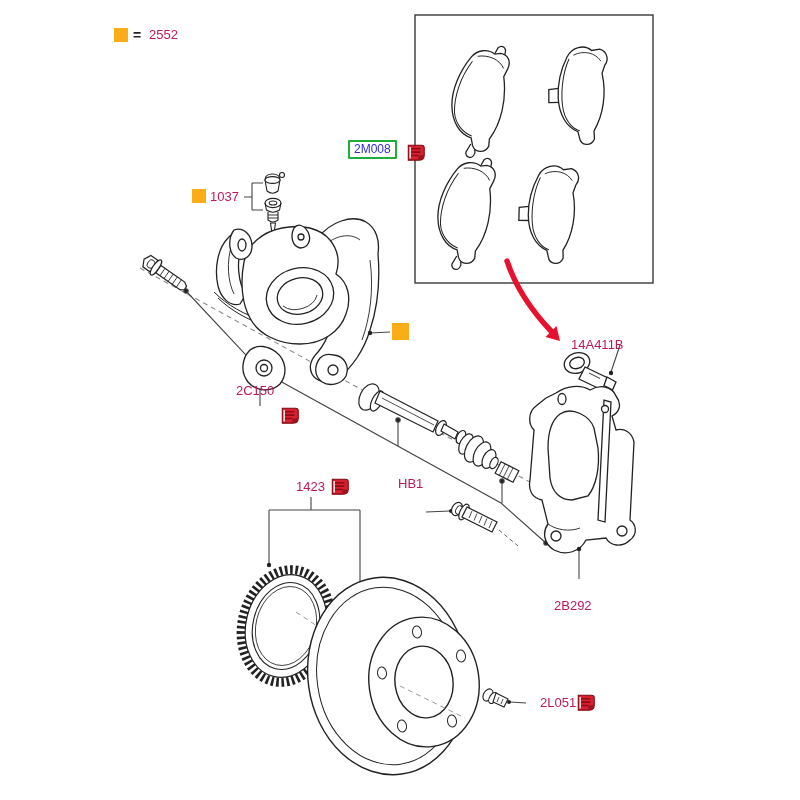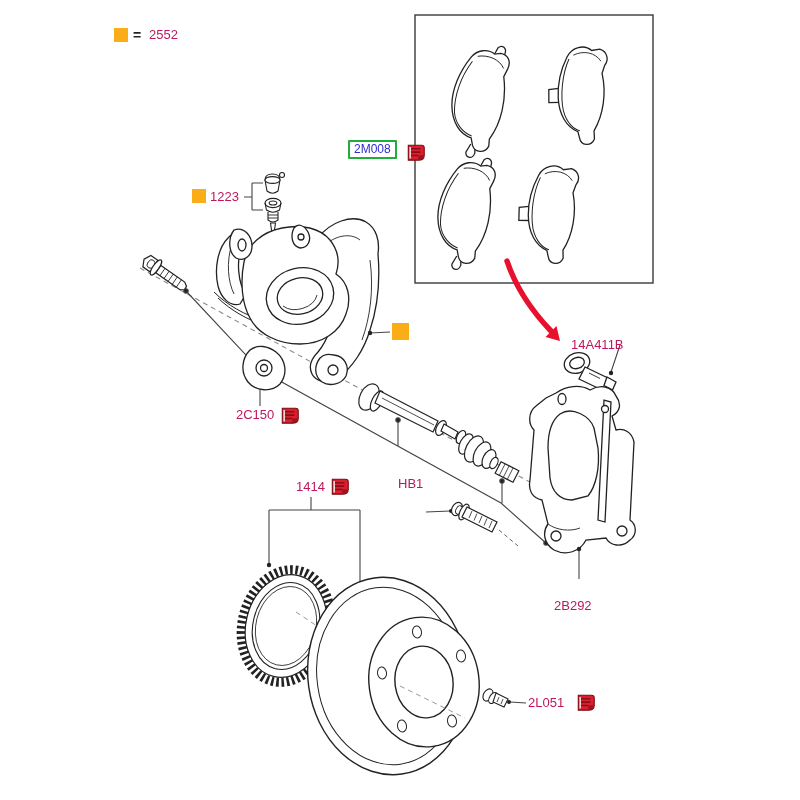--- a/index.html
+++ b/index.html
@@ -209,43 +209,43 @@
       <path d="M510,702 L526,703" fill="none" stroke="#444"></path>
       <circle cx="509" cy="702" r="2" fill="#222" stroke="none"></circle>
     </g>
   </svg>
 
   <div class="sw" style="left:114px;top:28px;width:14px;height:14px"></div>
   <div class="eq" style="left:133px;top:27px">=</div>
   <div class="plabel" style="left:149px;top:28px">2552</div>
 
   <div class="sw" style="left:192px;top:189px;width:14px;height:14px"></div>
-  <div class="plabel" style="left:210px;top:190px">1223</div>
+  <div class="plabel" style="left:210px;top:190px">1037</div>
 
   <div class="greenbox" style="left:348px;top:140px">2M008</div>
   <svg class="flag" style="left:405px;top:142px" width="22" height="22">
       <use href="#svc-flag"></use>
     </svg>
 
   <div class="sw" style="left:392px;top:323px;width:17px;height:17px"></div>
 
   <div class="plabel" style="left:571px;top:338px">14A411B</div>
 
-  <div class="plabel" style="left:236px;top:408px">2C150</div>
+  <div class="plabel" style="left:236px;top:384px">2C150</div>
   <svg class="flag" style="left:279px;top:405px" width="22" height="22">
       <use href="#svc-flag"></use>
     </svg>
 
-  <div class="plabel" style="left:296px;top:480px">1414</div>
+  <div class="plabel" style="left:296px;top:480px">1423</div>
   <svg class="flag" style="left:329px;top:476px" width="22" height="22">
       <use href="#svc-flag"></use>
     </svg>
 
   <div class="plabel" style="left:398px;top:477px">HB1</div>
 
   <div class="plabel" style="left:554px;top:599px">2B292</div>
 
-  <div class="plabel" style="left:528px;top:696px">2L051</div>
+  <div class="plabel" style="left:540px;top:696px">2L051</div>
   <svg class="flag" style="left:575px;top:692px" width="22" height="22">
       <use href="#svc-flag"></use>
     </svg>
 
 </div>
 
 </body></html>

